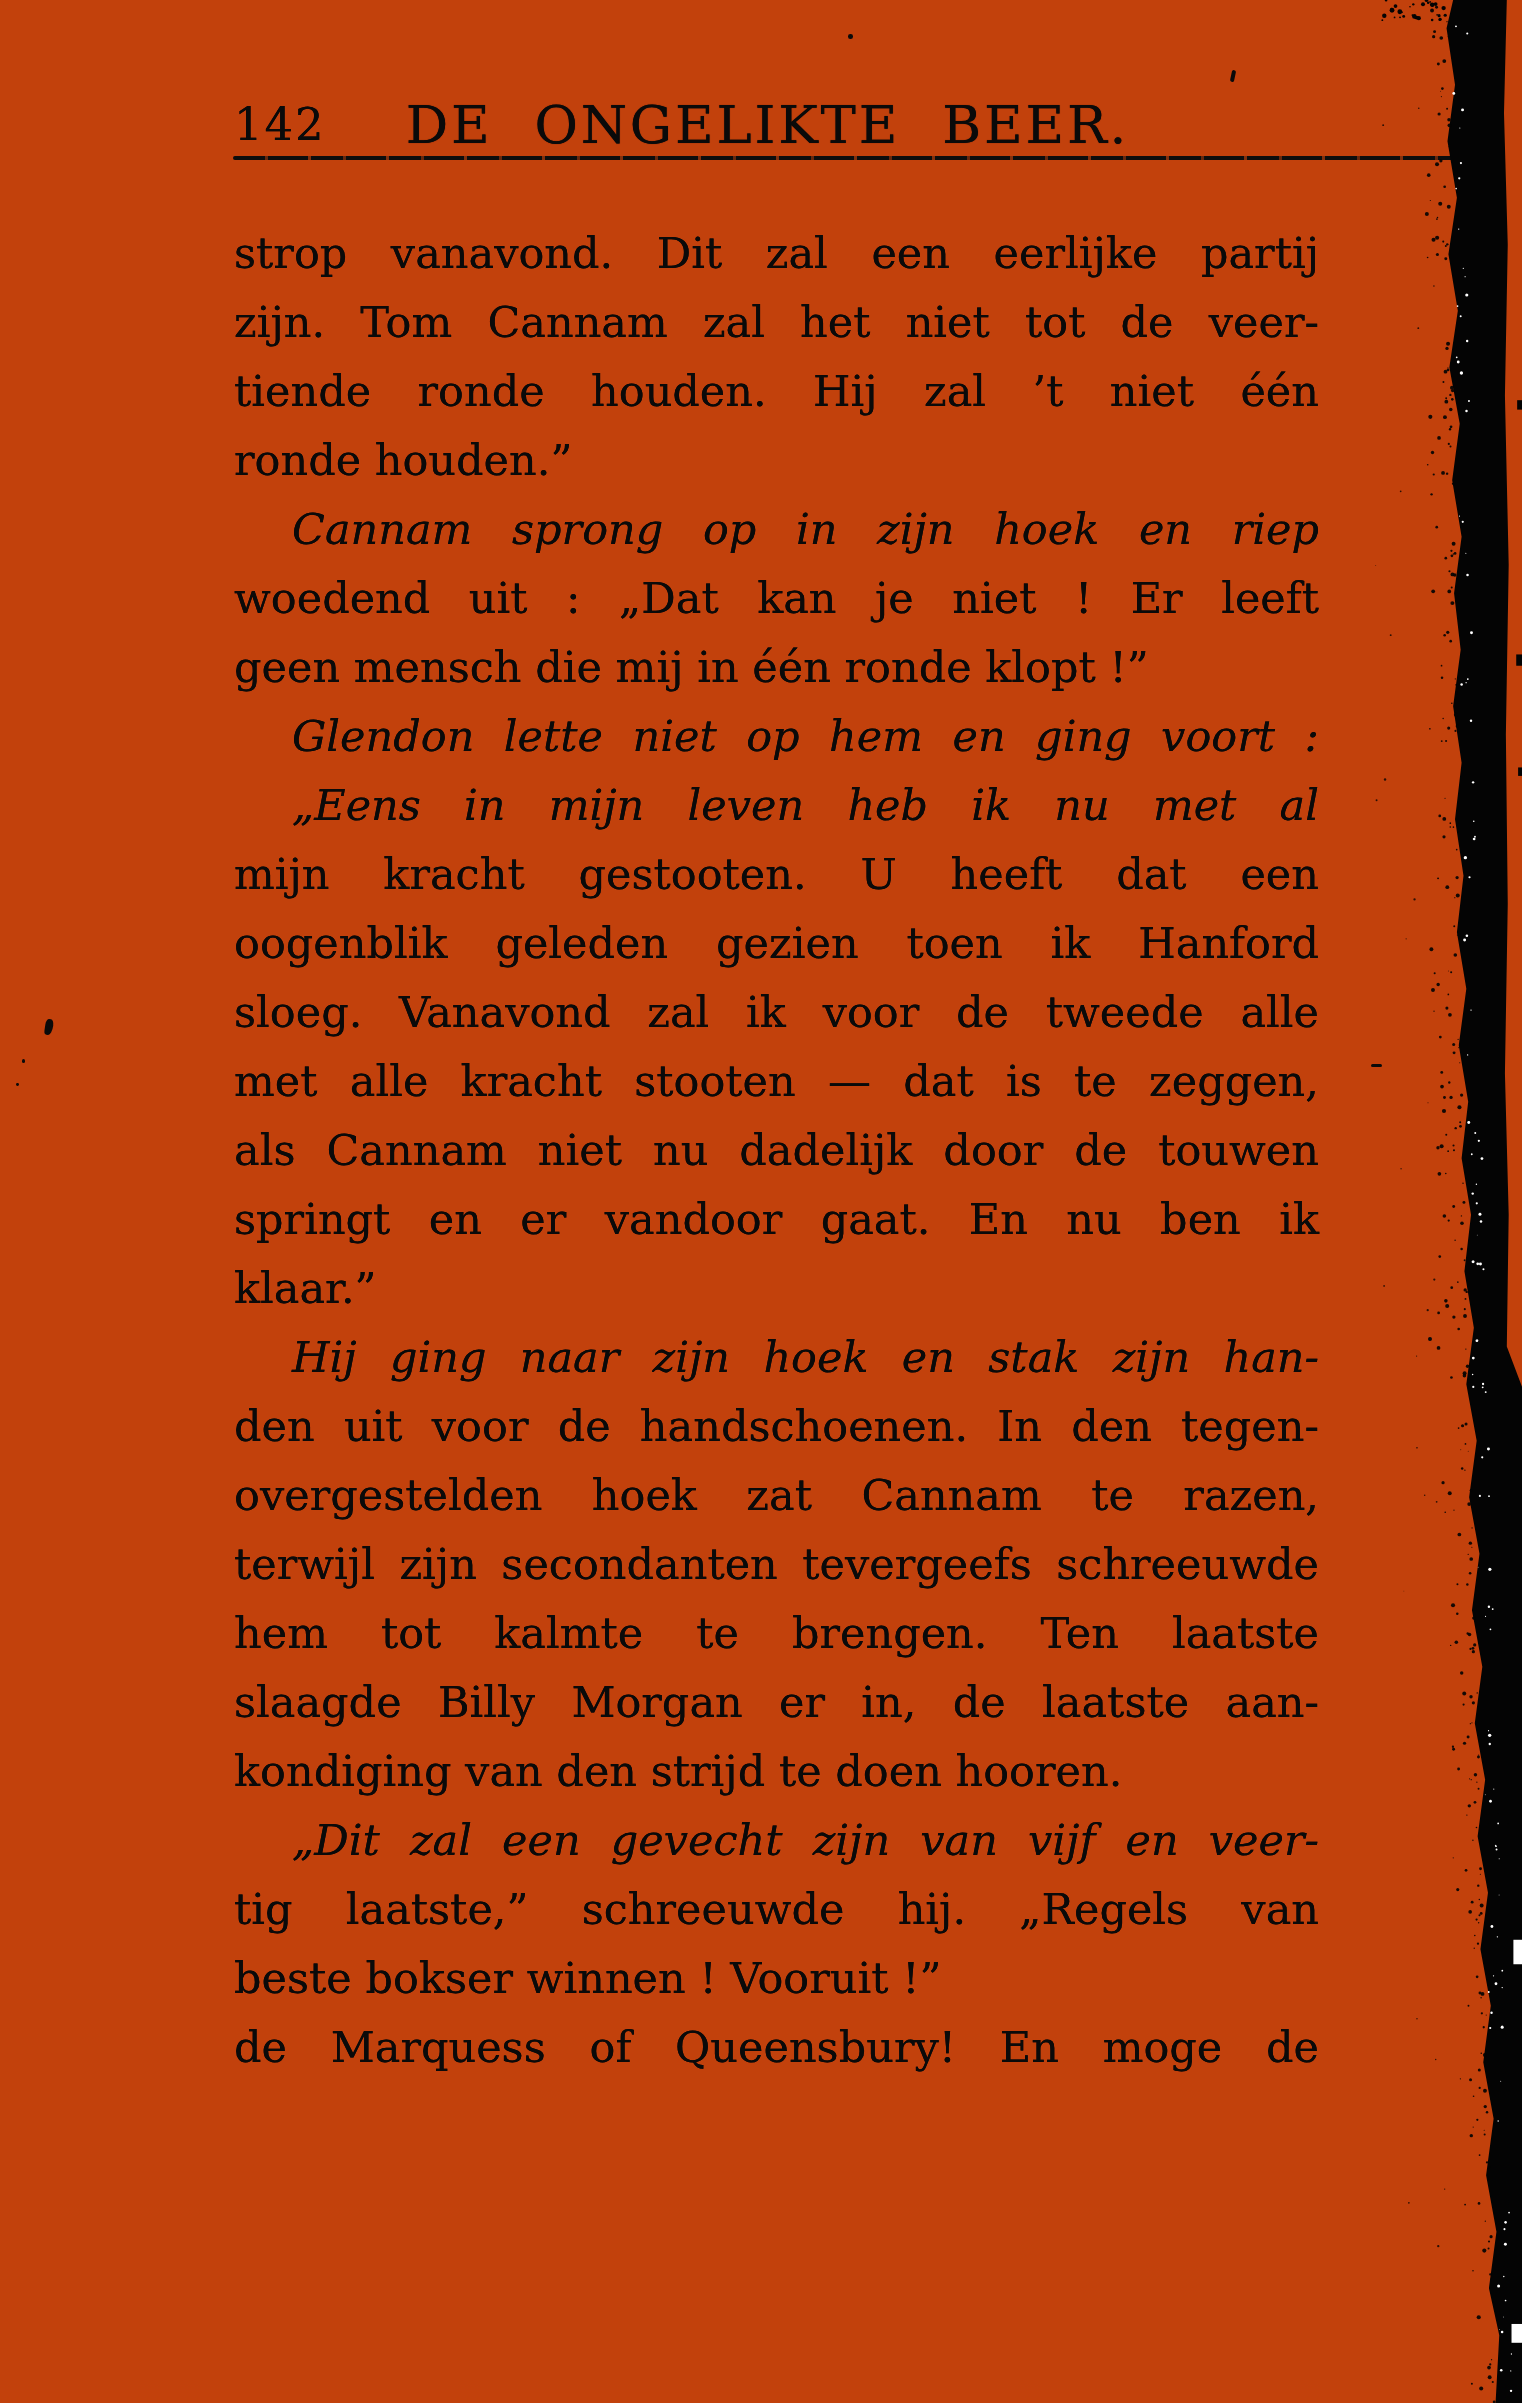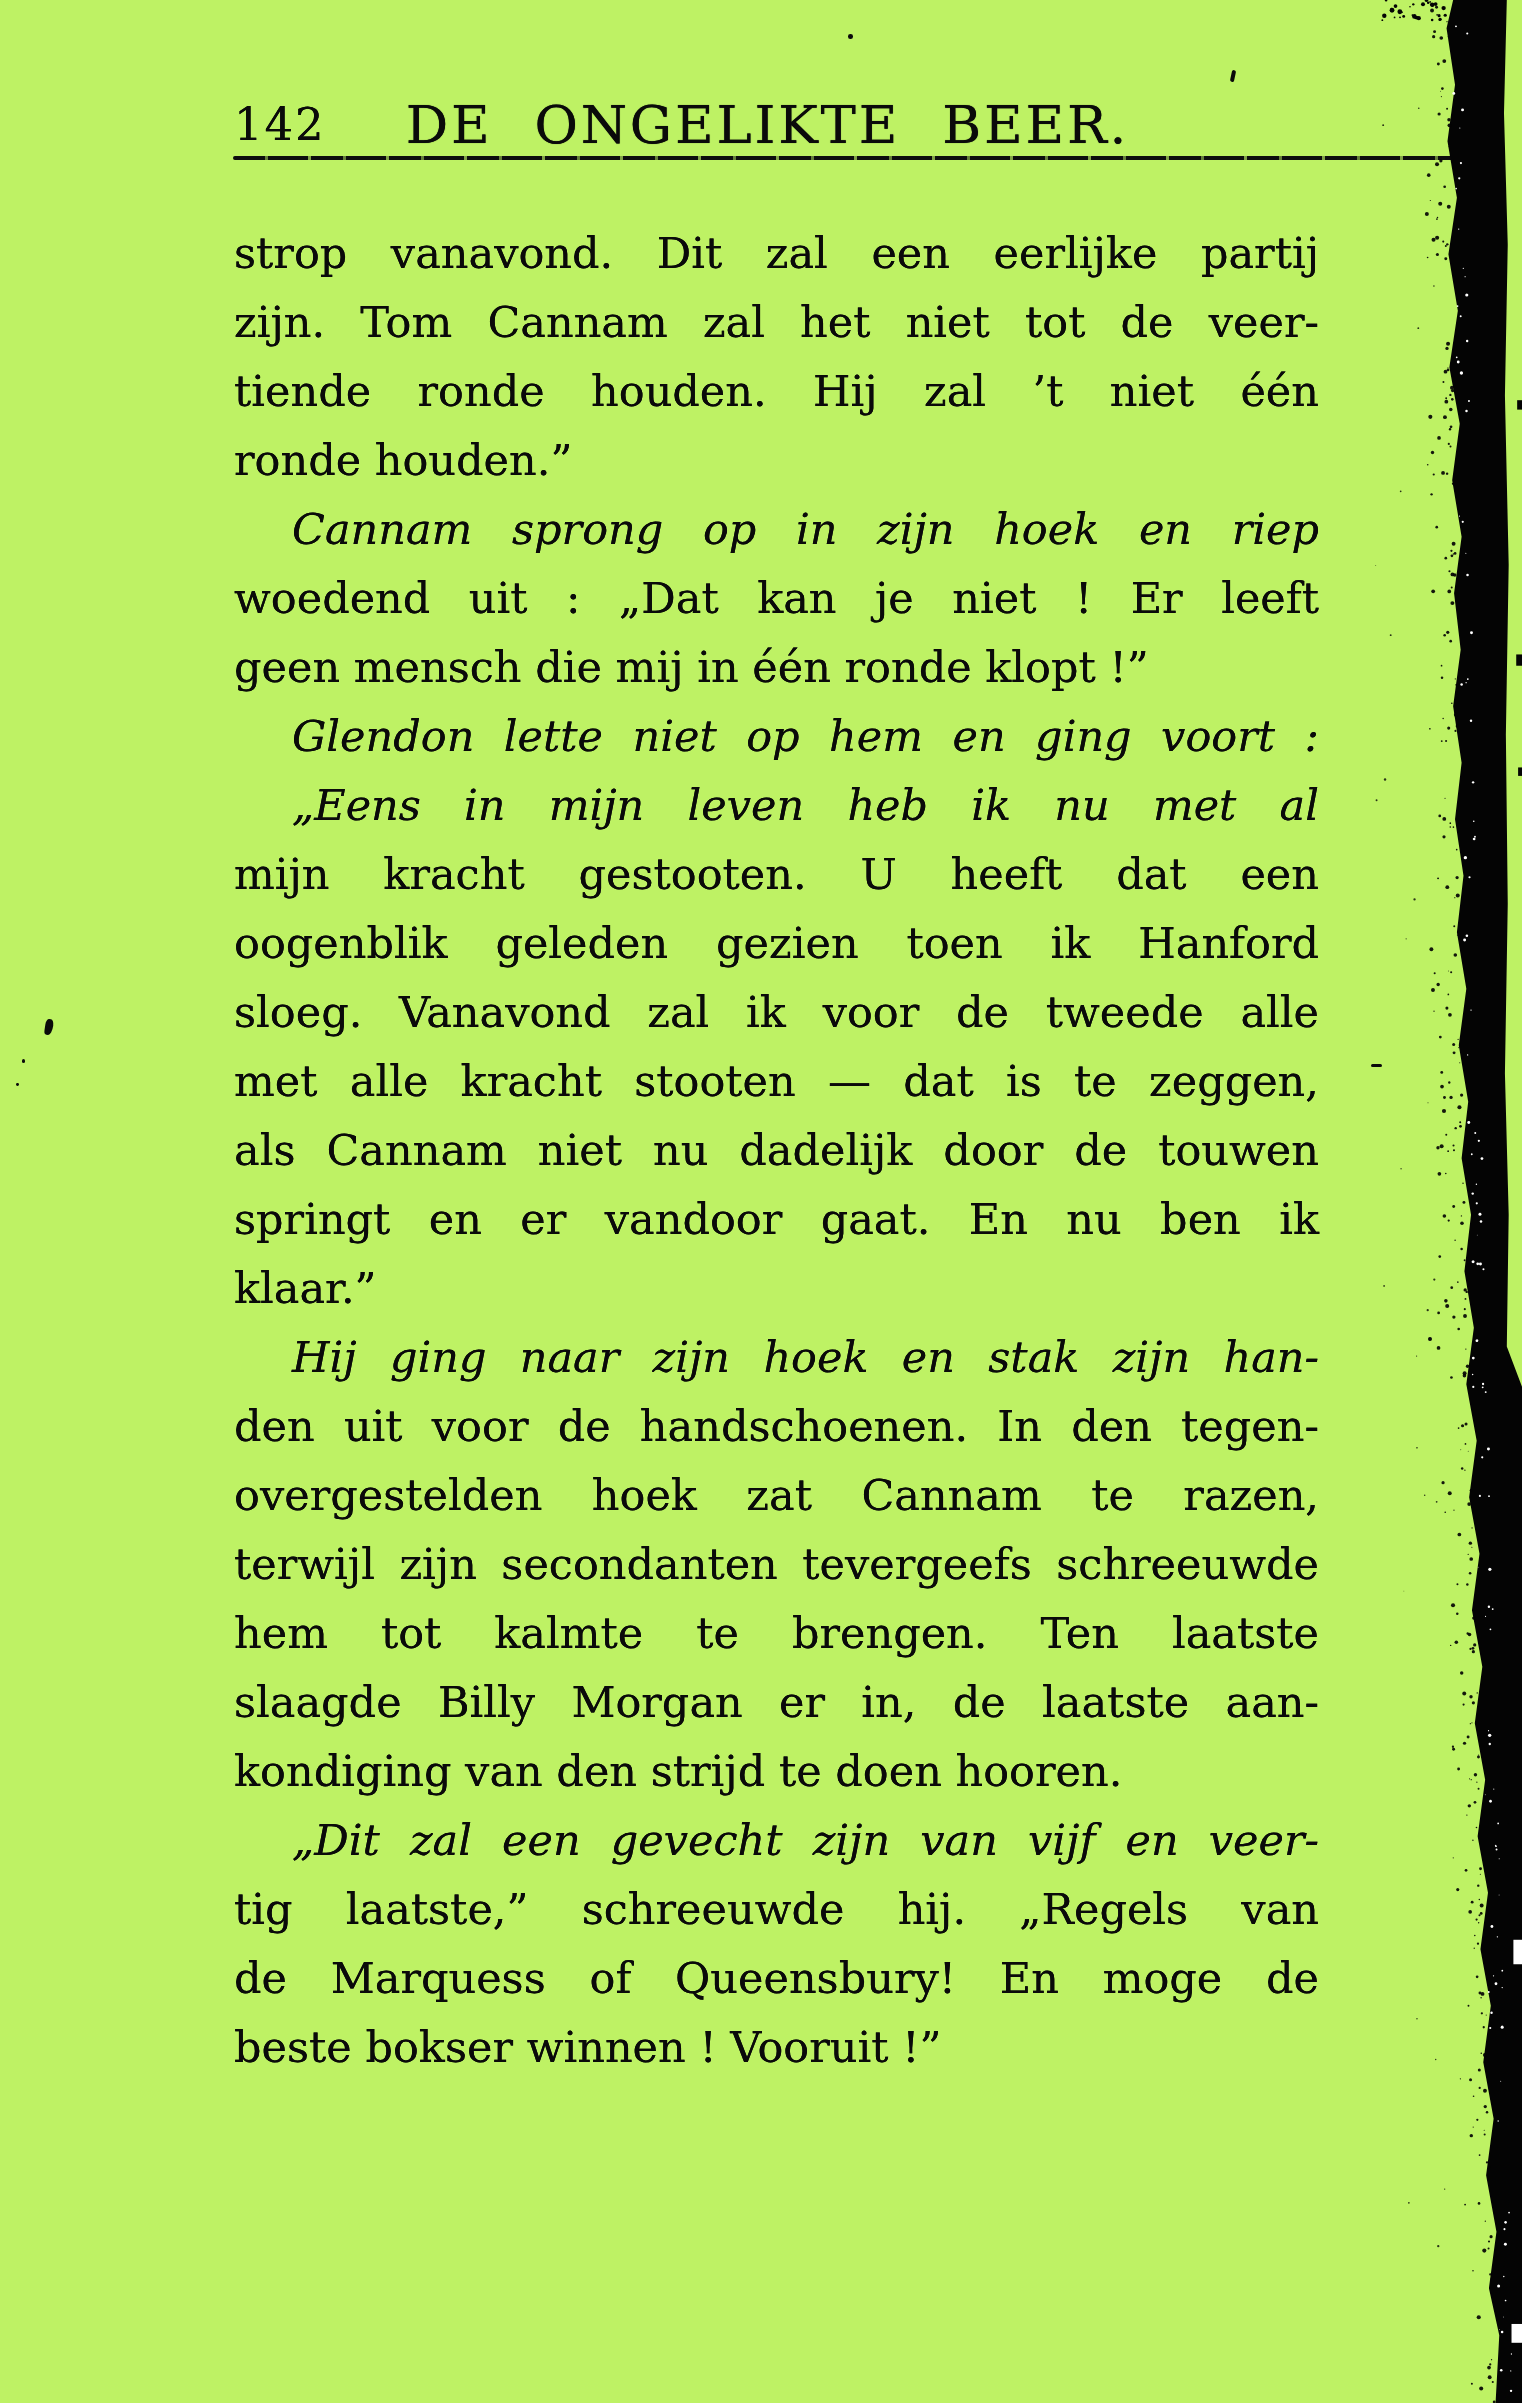--- a/index.html
+++ b/index.html
@@ -1,19 +1,19 @@
 <!DOCTYPE html>
 <html style="font-size:15px"><head>
 <meta charset="utf-8">
 <style>
   html,body{margin:0;padding:0;background:#e8e8e8;}
   .page{
     position:relative;
     width:1523px;height:2404px;
-    background:#bef264;
+    background:#c2410c;
     overflow:hidden;
     font-family:"DejaVu Serif","Liberation Serif",serif;
     color:#0a0a0a;
   }
   .pagenum{
     position:absolute;left:234px;top:102px;
     font-size:45px;line-height:45px;letter-spacing:1.9px;
     text-shadow:0 0 0.6px currentColor;
   }
   .title{
@@ -74,22 +74,22 @@
       <div class="line">klaar.”</div>
       <div class="line j ind">Hij ging naar zijn hoek en stak zijn han-</div>
       <div class="line j">den uit voor de handschoenen. In den tegen-</div>
       <div class="line j">overgestelden hoek zat Cannam te razen,</div>
       <div class="line j">terwijl zijn secondanten tevergeefs schreeuwde</div>
       <div class="line j">hem tot kalmte te brengen. Ten laatste</div>
       <div class="line j">slaagde Billy Morgan er in, de laatste aan-</div>
       <div class="line">kondiging van den strijd te doen hooren.</div>
       <div class="line j ind">„Dit zal een gevecht zijn van vijf en veer-</div>
       <div class="line j">tig laatste,” schreeuwde hij. „Regels van</div>
+      <div class="line">beste bokser winnen ! Vooruit !”</div>
       <div class="line j">de Marquess of Queensbury! En moge de</div>
-      <div class="line">beste bokser winnen ! Vooruit !”</div>
     </div>
 
   <svg class="edge" width="1523" height="2404" viewBox="0 0 1617 2553">
     <path fill="#040404" d="M1543,0 L1600,0 L1597,120 L1601,260 L1598,420 L1602,600 L1599,780
       L1601,960 L1598,1140 L1602,1290 L1600,1430 L1617,1475 L1617,2553 L1588,2553
       L1592,2480 L1581,2430 L1589,2370 L1578,2310 L1586,2250 L1575,2190 L1583,2130
       L1572,2070 L1580,2010 L1569,1950 L1577,1890 L1566,1830 L1574,1770 L1563,1710
       L1571,1650 L1560,1590 L1568,1530 L1557,1470 L1565,1410 L1555,1350 L1562,1290
       L1552,1230 L1559,1170 L1549,1110 L1557,1050 L1547,990 L1554,930 L1545,870
       L1552,810 L1543,750 L1551,690 L1544,630 L1552,570 L1542,510 L1550,450

